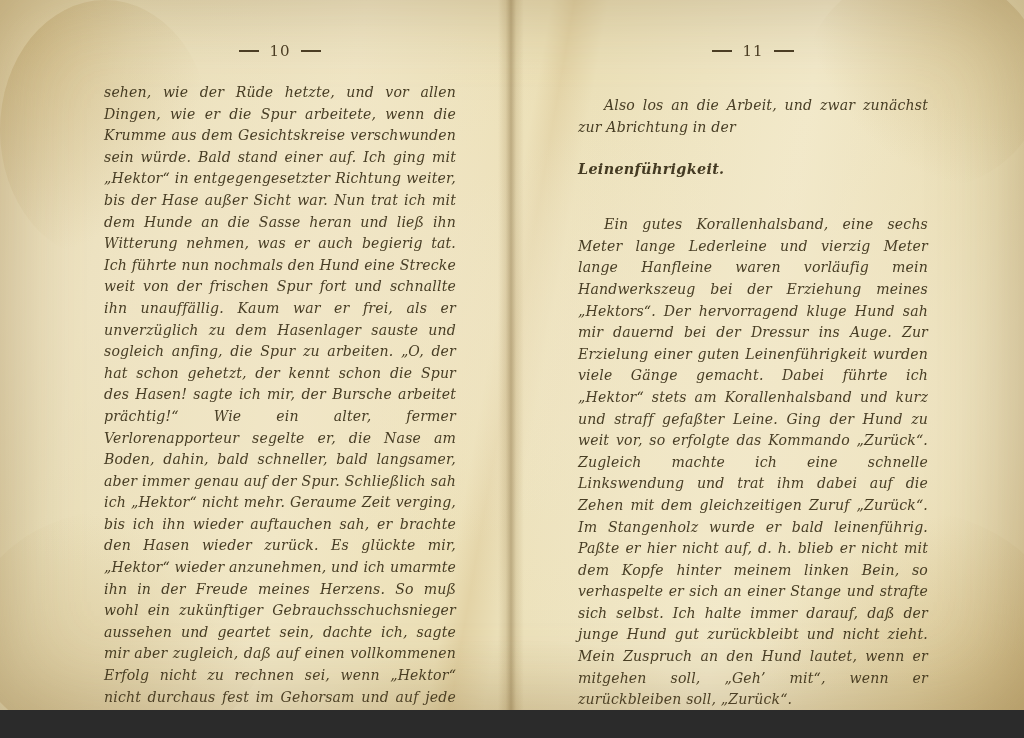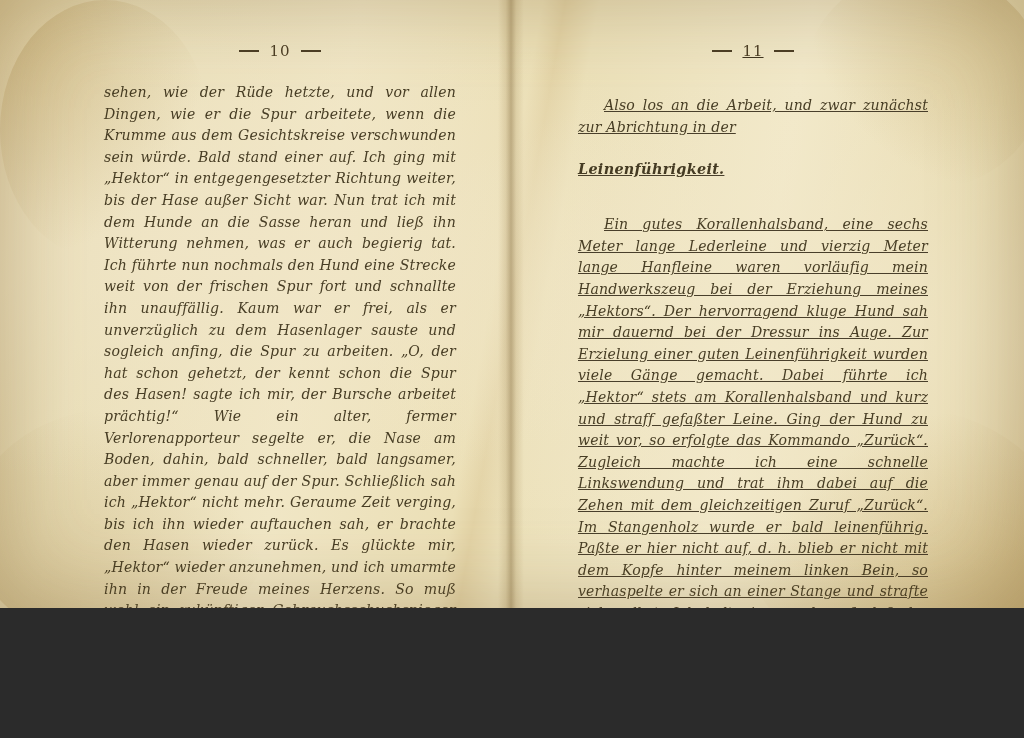--- a/index.html
+++ b/index.html
@@ -3,21 +3,21 @@
 <meta charset="utf-8">
 <style>
   html, body {
     margin: 0;
     padding: 0;
     background: #2b2b2b;
   }
   .page-scan {
     position: relative;
     width: 1024px;
-    height: 608px;
+    height: 710px;
     overflow: hidden;
     background: #e9dcb4;
     background-image:
       radial-gradient(ellipse 70% 60% at 22% 40%, rgba(240,229,198,0.95) 0%, rgba(233,220,180,0) 70%),
       radial-gradient(ellipse 60% 60% at 78% 55%, rgba(241,231,200,0.9) 0%, rgba(233,220,180,0) 72%),
       linear-gradient(100deg, #ddcb9c 0%, #eadfb9 12%, #f1e7c6 32%, #ece0b7 48%, #e3d3a6 50%, #ece1ba 53%, #f2e9ca 72%, #e8dbb0 90%, #d9c694 100%);
     font-family: "DejaVu Serif", serif;
     color: #3d3320;
   }
   
@@ -57,21 +57,21 @@
     position: absolute;
     inset: 0;
     display: flex;
   }
   .leaf {
     position: relative;
     flex: 1 1 50%;
     box-sizing: border-box;
   }
   .leaf-left  { padding: 42px 56px 0 104px; }
-  .leaf-right { padding: 42px 96px 16px 66px; text-decoration: underline; }
+  .leaf-right { padding: 42px 96px 16px 66px; }
 
   .folio {
     text-align: center;
     font-size: 15px;
     letter-spacing: 1px;
     color: #4a3d24;
     margin-bottom: 22px;
     white-space: nowrap;
   }
   .folio .rule {

